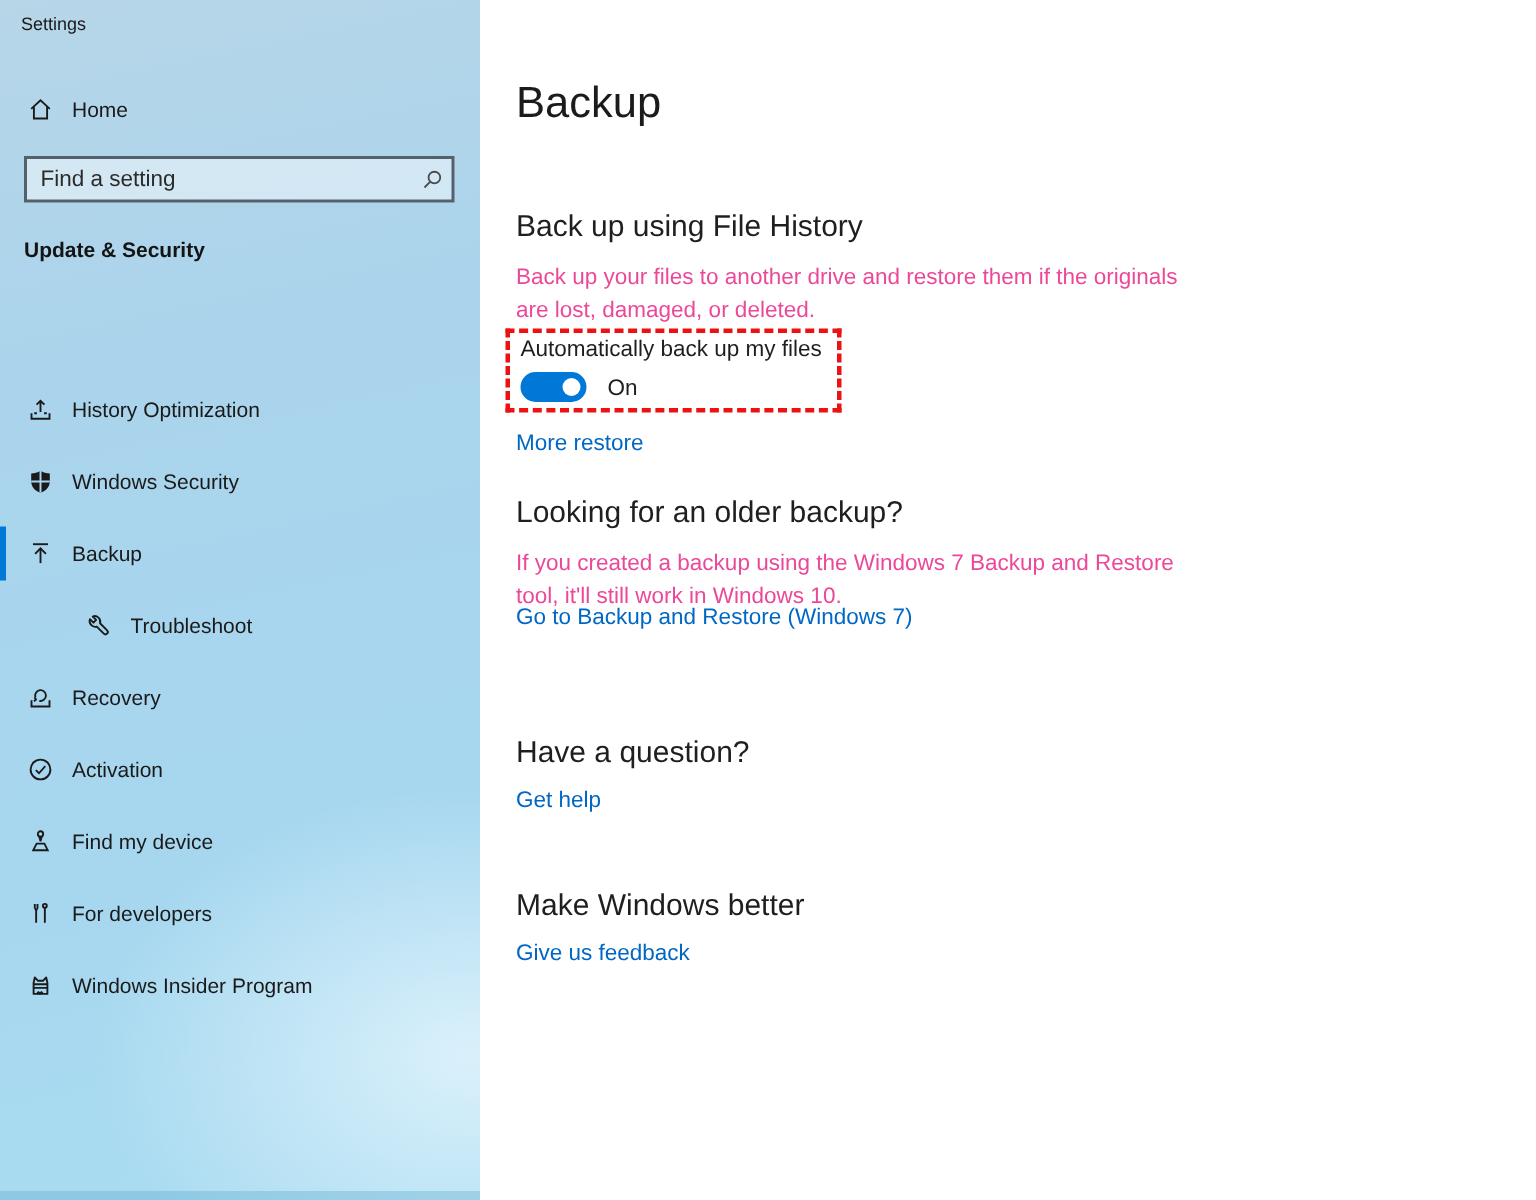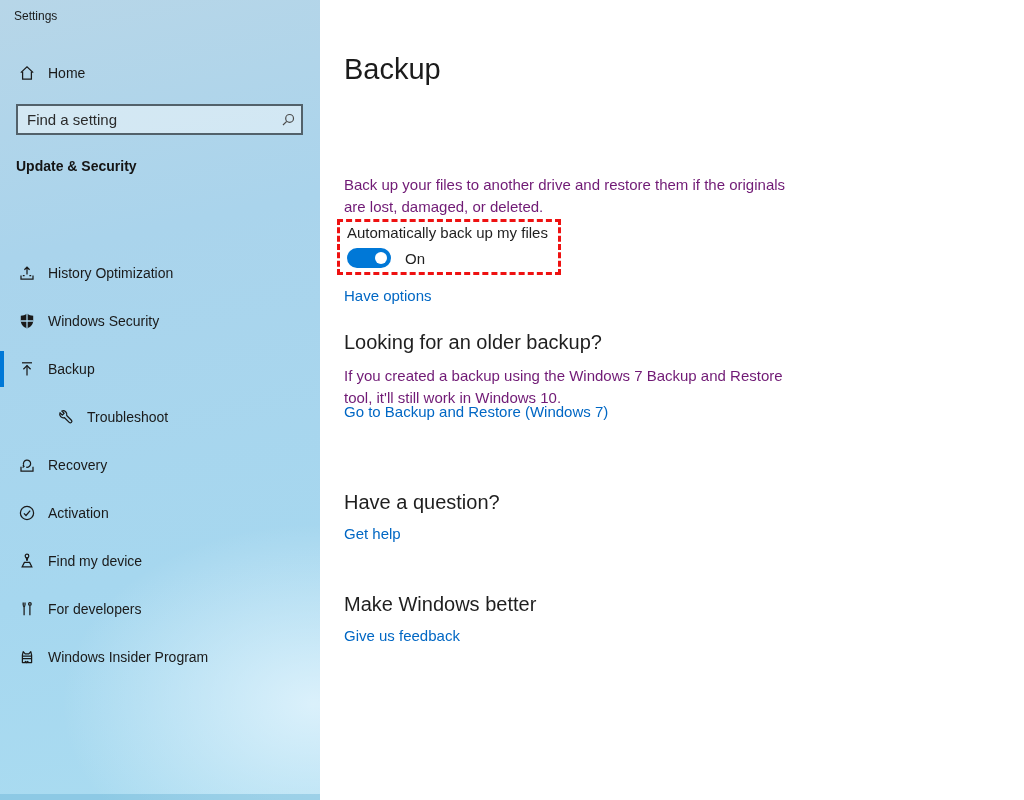--- a/index.html
+++ b/index.html
@@ -46,21 +46,21 @@
 
   
   .titlebar { position:absolute; left:320px; top:0; width:704px; height:32px; background:#ffffff; }
   .win-btn { position:absolute; top:0; width:46px; height:32px; display:flex; align-items:center; justify-content:center; background:#fff; }
   .win-btn.min { right:92px; } .win-btn.max { right:46px; } .win-btn.close { right:0; }
 
   
   .main { position:absolute; left:320px; top:0; width:704px; height:800px; background:#ffffff; }
   .page-title { position:absolute; left:24px; top:53px; font-size:29px; font-weight:300; color:#1b1b1b; }
   .sec-head { position:absolute; left:24px; font-size:20px; font-weight:400; color:#1f1f1f; }
-  .body-text { position:absolute; left:24px; width:455px; font-size:15px; line-height:22px; color:#701a75; }
+  .body-text { position:absolute; left:24px; width:455px; font-size:15px; line-height:22px; color:#ec4899; }
   .link { position:absolute; left:24px; font-size:15px; color:#0067c4; cursor:pointer; white-space:nowrap; }
 
   .highlight-box {
     position:absolute; left:17px; top:219px; width:224px; height:56px;
     border:3px dashed #ee1111;
   }
   .toggle-label { position:absolute; left:7px; top:2px; font-size:15px; color:#1f1f1f; white-space:nowrap; }
   .toggle-row { position:absolute; left:7px; top:26px; display:flex; align-items:center; }
   .toggle {
     width:44px; height:20px; border-radius:10px; background:#0078d7; position:relative; cursor:pointer;
@@ -223,33 +223,34 @@
       <svg width="12" height="12" viewBox="0 0 12 12">
           <path d="M1 1 L11 11 M11 1 L1 11" stroke="#000" stroke-width="1"></path>
         </svg>
     </div>
   </div>
 
   <div class="main">
 
     <div class="page-title">Backup</div>
 
+    <div class="sec-head" style="top:140px;">Back up using File History</div>
     <div class="body-text" style="top:174px;">Back up your files to another drive and restore them if the originals are lost, damaged, or deleted.</div>
 
     <div class="highlight-box">
       <div class="toggle-label">Automatically back up my files</div>
       <div class="toggle-row">
         <div class="toggle">
           <div class="knob"></div>
         </div>
         <div class="toggle-state">On</div>
       </div>
     </div>
 
-    <div class="link" style="top:287px;">Have options</div>
+    <div class="link" style="top:287px;">More restore</div>
 
     <div class="sec-head" style="top:331px;">Looking for an older backup?</div>
     <div class="body-text" style="top:365px;">If you created a backup using the Windows 7 Backup and Restore tool, it'll still work in Windows 10.</div>
     <div class="link" style="top:403px;">Go to Backup and Restore (Windows 7)</div>
 
     <div class="sec-head" style="top:491px;">Have a question?</div>
     <div class="link" style="top:525px;">Get help</div>
 
     <div class="sec-head" style="top:593px;">Make Windows better</div>
     <div class="link" style="top:627px;">Give us feedback</div>

